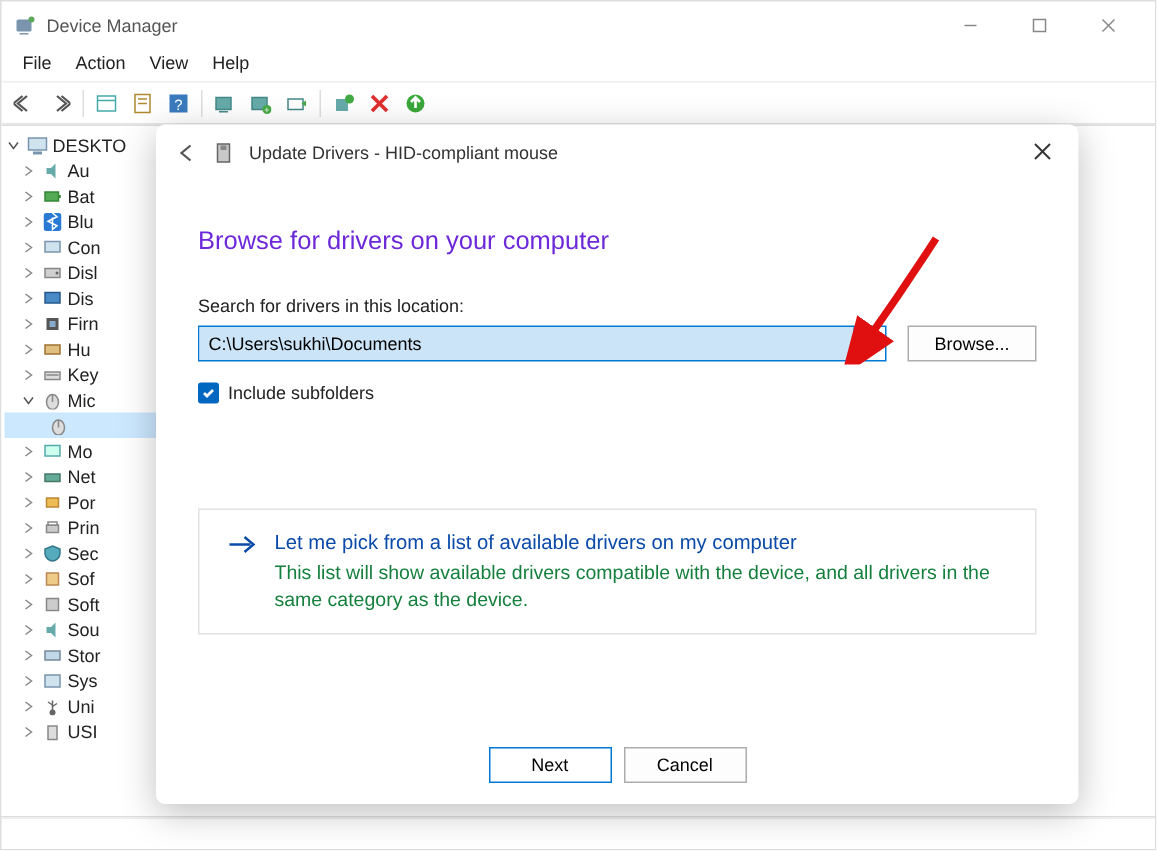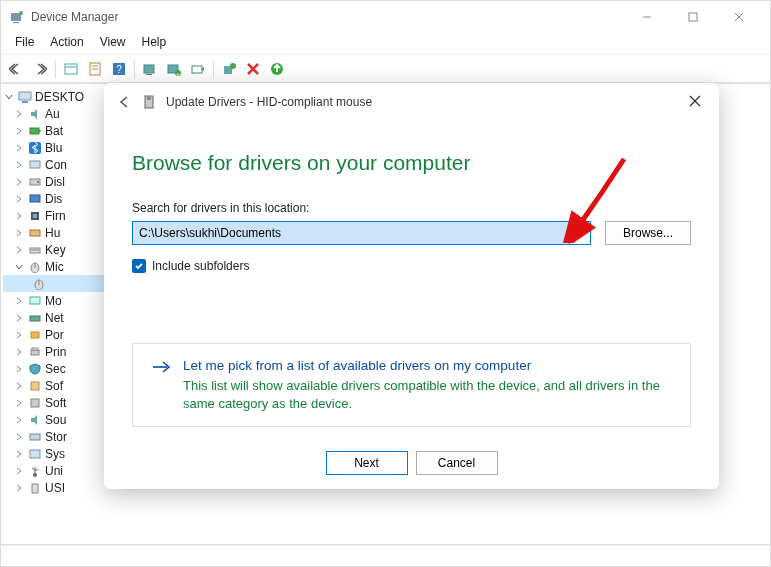--- a/index.html
+++ b/index.html
@@ -30,29 +30,29 @@
     .tree-row .expander { width: 12px; height: 12px; display: inline-flex; align-items: center; justify-content: center; margin-left: var(--ind,0); color: #888; flex-shrink:0;}
     .tree-row .ico { width: 16px; height: 16px; margin: 0 2px; display: inline-flex; align-items: center; justify-content: center; flex-shrink:0;}
     .tree-row .label { font-size: 12px; }
     .tree-row.highlight { background: #cce8ff; }
 
     
     .footer-lines { height: 22px; border-top: 1px solid #ddd; }
     .footer-lines div { height:10px; border-top: 1px solid #eee;}
 
     
-    .modal { position: absolute; left: 104px; top: 83px; width: 615px; height: 406px; background: #fff; box-shadow: 0 6px 24px rgba(0,0,0,0.25); border-radius: 6px; z-index: 10; display: flex; flex-direction: column; }
+    .modal { position: absolute; left: 104px; top: 83px; width: 615px; height: 453px; background: #fff; box-shadow: 0 6px 24px rgba(0,0,0,0.25); border-radius: 6px; z-index: 10; display: flex; flex-direction: column; }
     .modal-top { display:flex; align-items:center; padding: 8px 10px; }
     .modal-top .back-btn { width: 22px; height: 22px; display: flex; align-items:center; justify-content:center; color:#666; margin-right: 6px;}
     .modal-top .m-ico { width: 16px; height: 16px; margin-right: 8px; display:inline-block;}
     .modal-top .m-title { font-size: 12px; color:#333;}
     .modal-top .close-btn { margin-left:auto; width: 40px; height: 28px; display:flex; align-items:center; justify-content:center; position:absolute; right:4px; top:4px; color:#333;}
     
     .modal-body { flex: 1; padding: 14px 28px 0 28px; position: relative; }
-    .modal-h1 { color: #15803d; font-size: 21px; font-weight: 400; margin-bottom: 26px; margin-top: 16px; }
+    .modal-h1 { color: #6d28d9; font-size: 17px; font-weight: 400; margin-bottom: 26px; margin-top: 16px; }
     .modal-label { font-size: 12px; color: #222; margin-bottom: 6px;}
     .path-row { display: flex; gap: 14px; align-items: center; margin-bottom: 14px;}
     .combo { flex: 1; height: 24px; border: 1px solid #0078d4; display: flex; align-items:center; background:#fff; position:relative;}
     .combo .combo-text { flex:1; padding: 0 6px; font-size:12px; color:#000; background:#cce4f7; line-height:22px; height:22px; border-right:1px solid #0078d4;}
     .combo .combo-caret { width:20px; height:22px; display:flex; align-items:center; justify-content:center; color:#666;}
     .browse-btn { width: 86px; height: 24px; font-size:12px; border:1px solid #adadad; background:#fdfdfd; cursor: default;}
     .check-row { display: flex; align-items:center; gap:6px; font-size:12px; color:#222; margin-bottom: 70px;}
     .chk { width:14px; height:14px; background:#0067c0; border-radius:2px; display:flex; align-items:center; justify-content:center;}
 
     .option-box { border: 1px solid #e2e2e2; padding: 14px 20px 14px 18px; display: flex; gap: 12px; background:#fff;}

